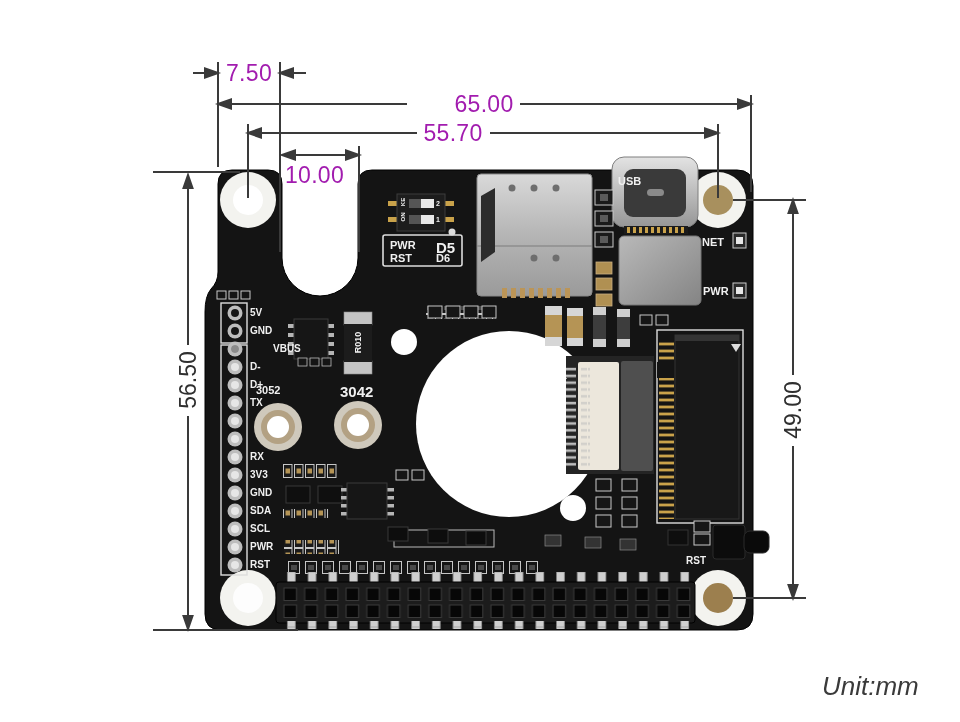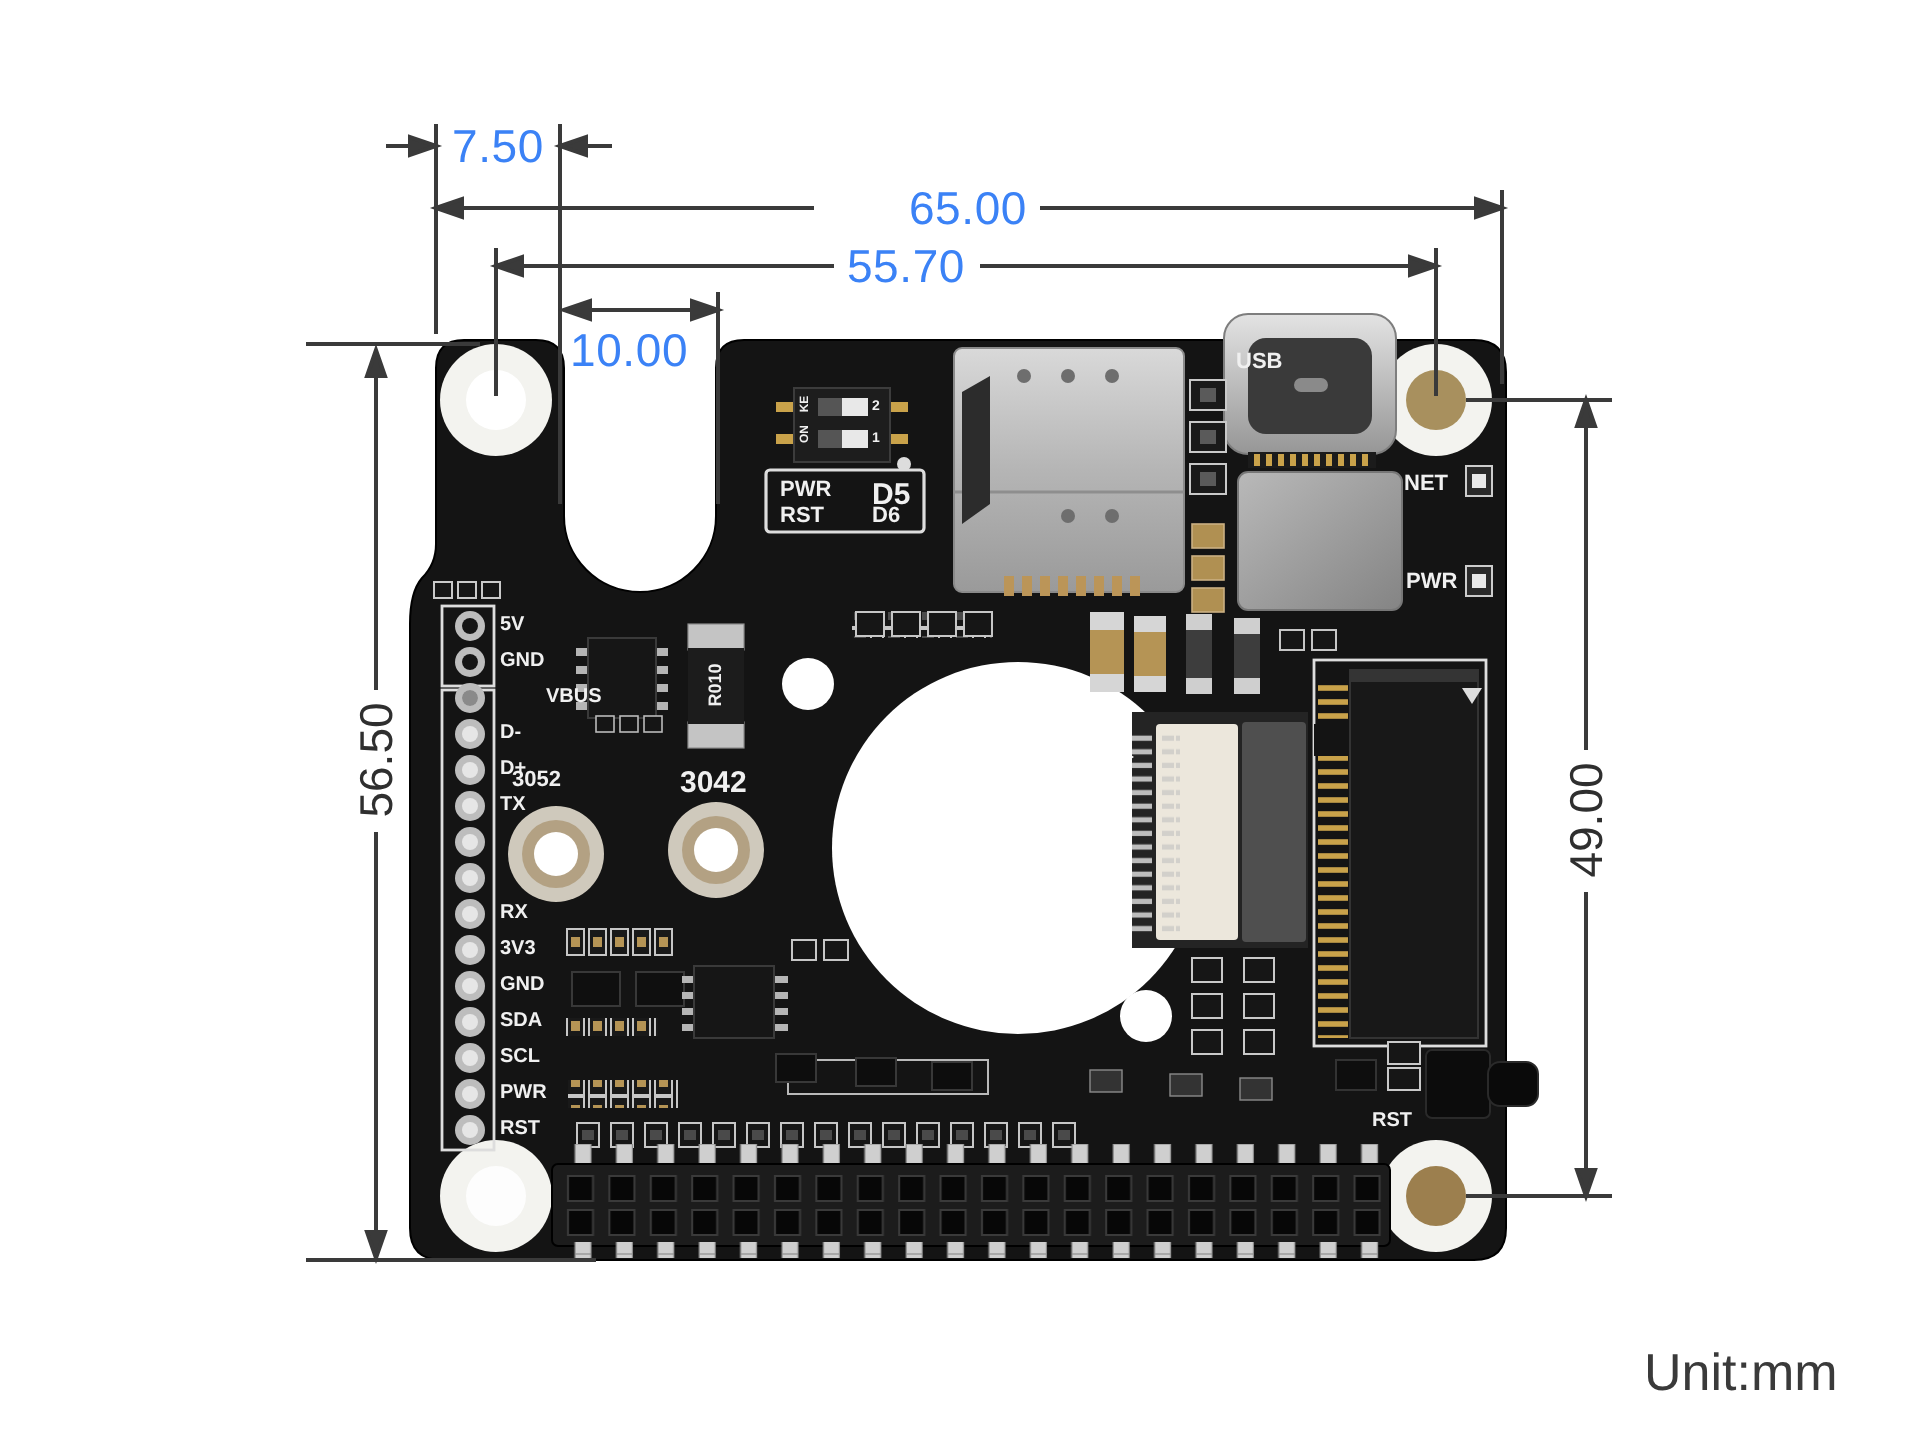--- a/index.html
+++ b/index.html
@@ -1,30 +1,30 @@
 <!DOCTYPE html>
 <html><head>
 <meta charset="utf-8">
 <style>
   html,body{margin:0;padding:0;background:#fff;}
   #stage{position:relative;width:960px;height:722px;background:#ffffff;overflow:hidden;
          font-family:"Liberation Sans",sans-serif;}
   #pcb-svg{position:absolute;left:0;top:0;}
   .dim{position:absolute;font-family:"Liberation Sans",sans-serif;font-size:23px;
-       color:#3b82f6;text-align:center;letter-spacing:.3px;background:#fff;line-height:26px;}
+       color:#a21caf;text-align:center;letter-spacing:.3px;background:#fff;line-height:26px;}
   .dim-rot{position:absolute;font-family:"Liberation Sans",sans-serif;font-size:23px;
        color:#2f2f2f;text-align:center;width:64px;height:26px;line-height:26px;
        transform:rotate(-90deg);background:#fff;}
   .silk{position:absolute;font-family:"Liberation Sans",sans-serif;font-weight:bold;
         color:#f0f0f0;line-height:1;white-space:nowrap;}
   .pinlbl{position:absolute;left:250px;width:40px;font-family:"Liberation Sans",sans-serif;
         font-weight:bold;font-size:10px;color:#f0f0f0;line-height:12px;}
   .rot90{transform:rotate(-90deg);transform-origin:center;}
   #unit{position:absolute;left:822px;top:671px;width:120px;font-size:26px;color:#3a3a3a;
-        font-family:"Liberation Sans",sans-serif;font-weight:500;}
+        font-family:"Liberation Sans",sans-serif;font-weight:500;font-style:italic;}
 </style>
 </head>
 <body>
 
 <div id="stage">
 
 <svg id="pcb-svg" width="960" height="722" viewBox="0 0 960 722">
   <defs>
     <linearGradient id="gmetal" x1="0" y1="0" x2="0" y2="1">
       <stop offset="0" stop-color="#d9d9d9"></stop>

